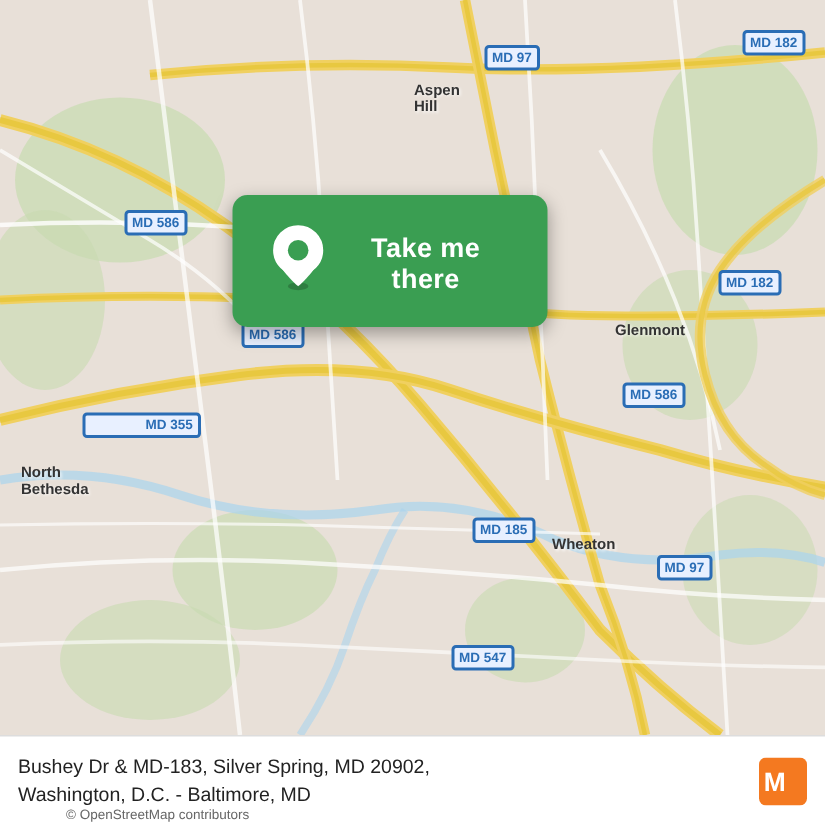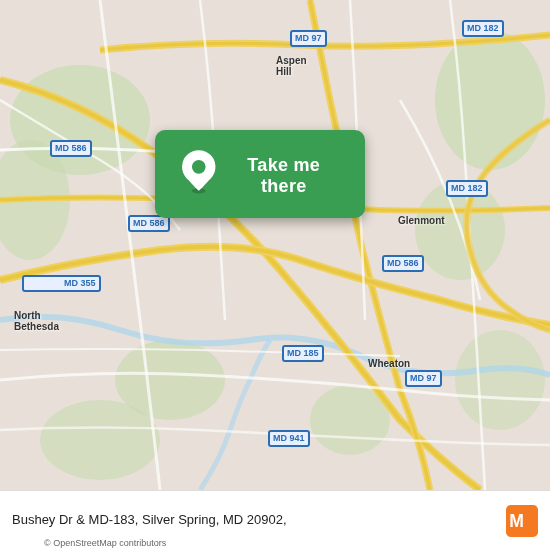--- a/index.html
+++ b/index.html
@@ -100,20 +100,21 @@
     .road-badge {
       position: absolute;
       background: #fff;
       border: 2px solid #666;
       border-radius: 3px;
       font-size: 9px;
       font-weight: bold;
       color: #000;
       padding: 1px 3px;
       line-height: 1.2;
+      margin-left: 33px;
     }
 
     .road-badge.md {
       border-color: #2a6db5;
       color: #2a6db5;
       background: #e8f0ff;
     }
 
     
     .place-label {
@@ -178,24 +179,24 @@
 
   <div class="road-badge md" style="top:30px;left:290px;">MD 97</div>
   <div class="road-badge md" style="top:20px;left:462px;">MD 182</div>
   <div class="road-badge md" style="top:140px;left:50px;">MD 586</div>
   <div class="road-badge md" style="top:215px;left:128px;">MD 586</div>
   <div class="road-badge md" style="top:255px;left:382px;">MD 586</div>
   <div class="road-badge md" style="top:180px;left:446px;">MD 182</div>
   <div class="road-badge md" style="top:275px;left:22px;padding-left:40px;">MD 355</div>
   <div class="road-badge md" style="top:370px;left:405px;">MD 97</div>
   <div class="road-badge md" style="top:345px;left:282px;">MD 185</div>
-  <div class="road-badge md" style="top:430px;left:268px;">MD 941</div>
+  <div class="road-badge md" style="top:430px;left:268px;">MD 547</div>
 
   <div class="place-label" style="top:55px;left:276px;">Aspen<br>Hill</div>
-  <div class="place-label" style="top:215px;left:398px;">Glenmont</div>
+  <div class="place-label" style="top:215px;left:410px;">Glenmont</div>
   <div class="place-label" style="top:310px;left:14px;">North<br>Bethesda</div>
   <div class="place-label" style="top:358px;left:368px;">Wheaton</div>
 
   <div id="cta-card">
 
     <svg id="pin-icon" viewBox="0 0 48 56" xmlns="http://www.w3.org/2000/svg">
       <circle cx="24" cy="22" r="18" fill="#3a9e52" stroke="#fff" stroke-width="3"></circle>
       <circle cx="24" cy="22" r="9" fill="#fff"></circle>
       <path d="M24 38 L14 22 Q14 6 24 6 Q34 6 34 22 Z" fill="#3a9e52" opacity="0"></path>
       <ellipse cx="24" cy="50" rx="8" ry="3" fill="rgba(0,0,0,0.2)"></ellipse>
@@ -206,20 +207,21 @@
     <span id="cta-label">Take me there</span>
   </div>
 
 </div>
 
 <div id="bottom-bar">
   <div style="flex:1;">
     <div id="address-text">
       <span>Bushey Dr &amp; MD-183, Silver Spring, MD 20902,</span>
       <br>
+      <span>Washington, D.C. - Baltimore, MD</span>
     </div>
     <div id="osm-credit">© OpenStreetMap contributors</div>
   </div>
 
   <div id="moovit-logo">
     <svg class="moovit-m" viewBox="0 0 40 40" xmlns="http://www.w3.org/2000/svg">
 
       <rect width="40" height="40" rx="6" fill="#f47920"></rect>
 
       <text x="4" y="28" font-size="22" font-weight="bold" fill="white" font-family="Arial">M</text>

